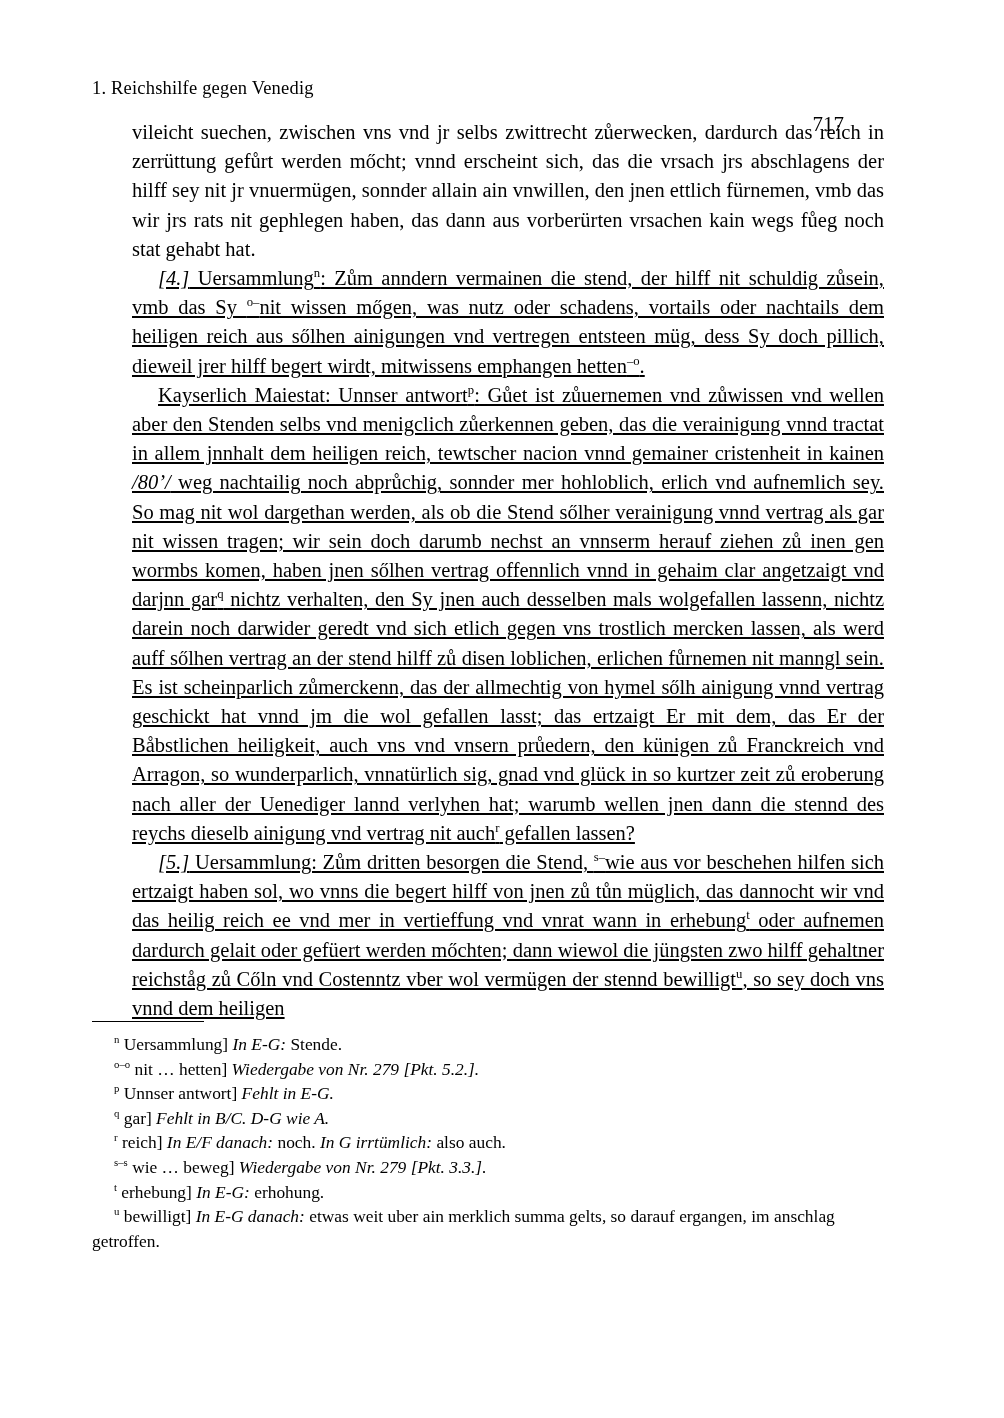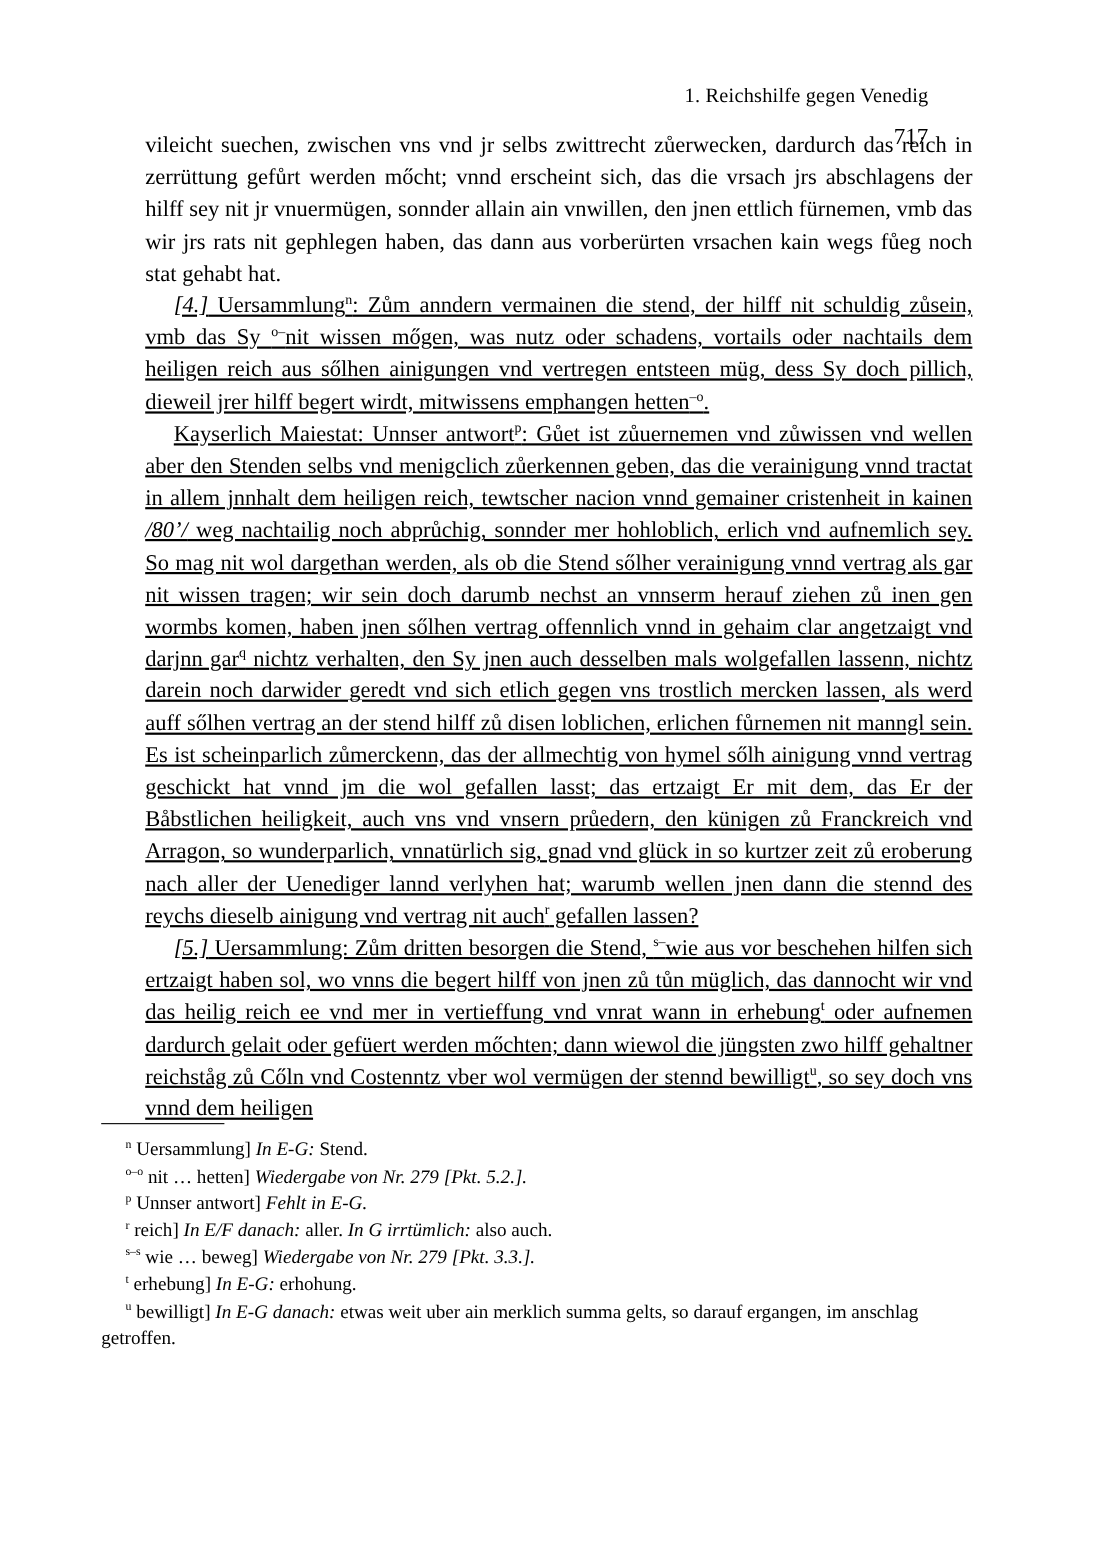--- a/index.html
+++ b/index.html
@@ -25,21 +25,21 @@
     position: absolute;
     left: 92px;
     top: 78px;
     width: 752px;
     height: 26px;
     font-size: 18.5px;
   }
   .header .running-title {
     position: absolute;
     left: 0; right: 0;
-    text-align: right;
+    text-align: left;
     letter-spacing: 0.01em;
   }
   .header .folio {
     position: absolute;
     right: 0;
     top: -2px;
     font-size: 21px;
     margin-top: 36px;
   }
   .body-text {
@@ -113,28 +113,29 @@
     <p class="indent"><span>Kayserlich Maiestat: Unnser antwort</span><sup>p</sup><span>: Gůet ist zůuernemen vnd zůwissen vnd wellen aber den Stenden selbs vnd menigclich zůerkennen geben, das die verainigung vnnd tractat in allem jnnhalt dem heiligen reich, tewtscher nacion vnnd gemainer cristenheit in kainen </span><i>/80’/</i><span> weg nachtailig noch abprůchig, sonnder mer hohloblich, erlich vnd aufnemlich sey. So mag nit wol dargethan werden, als ob die Stend sőlher verainigung vnnd vertrag als gar nit wissen tragen; wir sein doch darumb nechst an vnnserm herauf ziehen zů inen gen wormbs komen, haben jnen sőlhen vertrag offennlich vnnd in gehaim clar angetzaigt vnd darjnn gar</span><sup>q</sup><span> nichtz verhalten, den Sy jnen auch desselben mals wolgefallen lassenn, nichtz darein noch darwider geredt vnd sich etlich gegen vns trostlich mercken lassen, als werd auff sőlhen vertrag an der stend hilff zů disen loblichen, erlichen fůrnemen nit manngl sein. Es ist scheinparlich zůmerckenn, das der allmechtig von hymel sőlh ainigung vnnd vertrag geschickt hat vnnd jm die wol gefallen lasst; das ertzaigt Er mit dem, das Er der Båbstlichen heiligkeit, auch vns vnd vnsern průedern, den künigen zů Franckreich vnd Arragon, so wunderparlich, vnnatürlich sig, gnad vnd glück in so kurtzer zeit zů eroberung nach aller der Uenediger lannd verlyhen hat; warumb wellen jnen dann die stennd des reychs dieselb ainigung vnd vertrag nit auch</span><sup>r</sup><span> gefallen lassen?</span></p>
 
     <p class="indent"><i>[5.]</i><span> Uersammlung: Zům dritten besorgen die Stend, </span><sup>s–</sup><span>wie aus vor beschehen hilfen sich ertzaigt haben sol, wo vnns die begert hilff von jnen zů tůn müglich, das dannocht wir vnd das heilig reich ee vnd mer in vertieffung vnd vnrat wann in erhebung</span><sup>t</sup><span> oder aufnemen dardurch gelait oder gefüert werden mőchten; dann wiewol die jüngsten zwo hilff gehaltner reichståg zů Cőln vnd Costenntz vber wol vermügen der stennd bewilligt</span><sup>u</sup><span>, so sey doch vns vnnd dem heiligen</span></p>
 
   </div>
 
   <div class="notes-rule"></div>
 
   <div class="notes">
 
-    <p><span class="nomark">n</span> <span>Uersammlung</span><span>] </span><i>In E-G:</i><span> Stend.</span></p>
+    <p><span class="nomark">n</span> <span>Uersammlung</span><span>] </span><i>In E-G:</i><span> Stende.</span></p>
 
     <p><span class="nomark">o–o</span> <span>nit … hetten</span><span>] </span><i>Wiedergabe von Nr. 279 [Pkt. 5.2.].</i><span></span></p>
 
     <p><span class="nomark">p</span> <span>Unnser antwort</span><span>] </span><i>Fehlt in E-G.</i><span></span></p>
 
+    <p><span class="nomark">q</span> <span>gar</span><span>] </span><i>Fehlt in B/C. D-G wie A.</i><span></span></p>
 
-    <p><span class="nomark">r</span> <span>reich</span><span>] </span><i>In E/F danach:</i><span> aller. </span><i>In G irrtümlich:</i><span> also auch.</span></p>
+    <p><span class="nomark">r</span> <span>reich</span><span>] </span><i>In E/F danach:</i><span> noch. </span><i>In G irrtümlich:</i><span> also auch.</span></p>
 
     <p><span class="nomark">s–s</span> <span>wie … beweg</span><span>] </span><i>Wiedergabe von Nr. 279 [Pkt. 3.3.].</i><span></span></p>
 
     <p><span class="nomark">t</span> <span>erhebung</span><span>] </span><i>In E-G:</i><span> erhohung.</span></p>
 
     <p><span class="nomark">u</span> <span>bewilligt</span><span>] </span><i>In E-G danach:</i><span> etwas weit uber ain merklich summa gelts, so darauf ergangen, im anschlag getroffen.</span></p>
 
   </div>
 
 </div>

